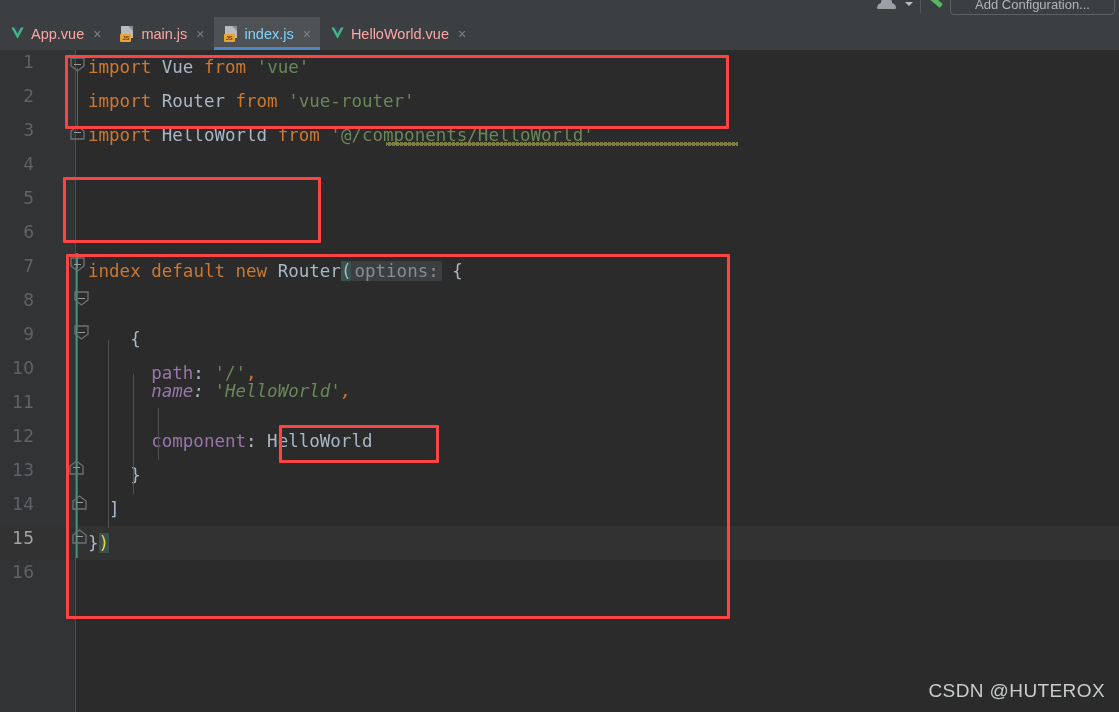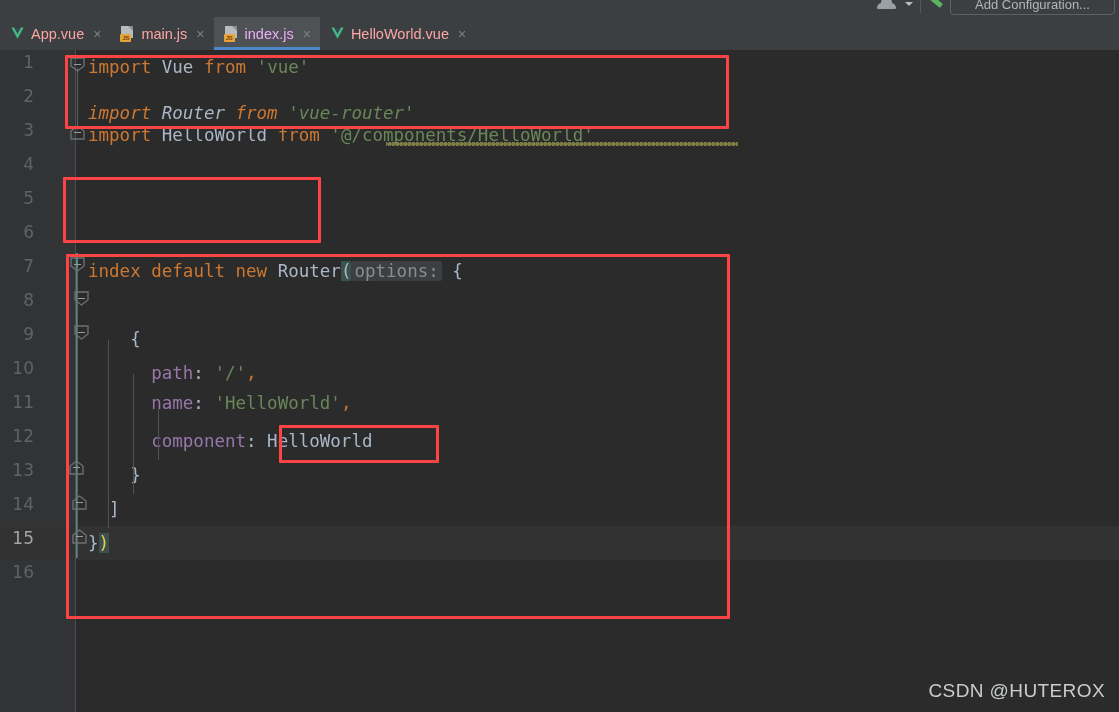--- a/index.html
+++ b/index.html
@@ -27,21 +27,21 @@
     background:#3c3f41;color:#b0b6ba;font-family:"Liberation Sans",sans-serif;font-size:13px;
     display:flex;align-items:center;justify-content:center;padding:0 9px;box-sizing:border-box;
   }
 
   
   .tabbar{position:absolute;left:0;top:17px;width:1119px;height:33px;background:#3c3f41;display:flex;align-items:stretch;}
   .tab{display:flex;align-items:center;gap:6px;padding:0 9px 0 10px;height:33px;box-sizing:border-box;position:relative;}
   .tab.active{background:#4e5254;}
   .tab.active:after{content:"";position:absolute;left:0;right:0;bottom:0;height:3px;background:#4a88c7;}
   .tab-label{font-family:"Liberation Sans",sans-serif;font-size:14.5px;color:#fca5a5;white-space:nowrap;}
-  .tab.active .tab-label{color:#f0abfc;}
+  .tab.active .tab-label{color:#7dd3fc;}
   .tab-close{font-family:"Liberation Sans",sans-serif;font-size:14px;color:#7e8285;margin-left:3px;line-height:1;}
 
   
   .ico-vue{width:15px;height:13px;position:relative;flex:0 0 auto;}
   .ico-vue svg{display:block;}
   
   .ico-js{width:15px;height:16px;position:relative;flex:0 0 auto;}
   .ico-js .pg{position:absolute;left:1px;top:0;width:12px;height:12px;background:#b9bcbe;}
   .ico-js .fold{position:absolute;right:2px;top:0;width:0;height:0;border-left:5px solid transparent;border-top:5px solid #8b8f92;}
   .ico-js .bdg{position:absolute;left:0;bottom:0;width:11px;height:8px;background:#e8a33d;border-radius:1px;color:#6b4303;font-family:"Liberation Sans",sans-serif;font-size:6px;font-weight:bold;line-height:8px;text-align:center;letter-spacing:-0.3px;}
@@ -282,37 +282,37 @@
     </div>
 
     <div class="iguide" style="left:108px;top:290px;height:188px;"></div>
     <div class="iguide" style="left:133px;top:324px;height:120px;"></div>
     <div class="iguide" style="left:158px;top:358px;height:52px;"></div>
 
     <div class="code">
 
       <div class="ln" style="top:0px;"><span class="kw">import</span><span class="id"> Vue </span><span class="kw">from</span><span class="id"> </span><span class="str">'vue'</span></div>
 
-      <div class="ln" style="top:46px;font-style:italic;"><span class="kw">import</span><span class="id"> Router </span><span class="kw">from</span><span class="id"> </span><span class="str">'vue-router'</span></div>
+      <div class="ln" style="top:34px;"><span class="kw">import</span><span class="id"> Router </span><span class="kw">from</span><span class="id"> </span><span class="str">'vue-router'</span></div>
 
       <div class="ln" style="top:68px;"><span class="kw">import</span><span class="id"> HelloWorld </span><span class="kw">from</span><span class="id"> </span><span class="str">'@/components/HelloWorld'</span></div>
 
       <div class="ln" style="top:102px;"></div>
 
 
       <div class="ln" style="top:170px;"></div>
 
       <div class="ln" style="top:204px;"><span class="kw">index</span><span class="id"> </span><span class="kw">default</span><span class="id"> </span><span class="kw">new</span><span class="id"> Router</span><span class="brmatch">(</span><span class="hint">options:</span><span class="br"> {</span></div>
 
 
       <div class="ln" style="top:272px;"><span class="br">    {</span></div>
 
       <div class="ln" style="top:306px;"><span class="prop">      path</span><span class="id">: </span><span class="str">'/'</span><span class="kw">,</span></div>
 
-      <div class="ln" style="top:336px;"><span class="prop">      name</span><span class="id">: </span><span class="str">'HelloWorld'</span><span class="kw">,</span></div>
+      <div class="ln" style="top:324px;font-style:italic;"><span class="prop">      name</span><span class="id">: </span><span class="str">'HelloWorld'</span><span class="kw">,</span></div>
 
       <div class="ln" style="top:374px;"><span class="prop">      component</span><span class="id">: HelloWorld</span></div>
 
       <div class="ln" style="top:408px;"><span class="br">    }</span></div>
 
       <div class="ln" style="top:442px;"><span class="br">  ]</span></div>
 
       <div class="ln" style="top:476px;"><span class="br">}</span><span class="brmatch"><span class="paren-y">)</span></span></div>
 
       <div class="ln" style="top:510px;"></div>

